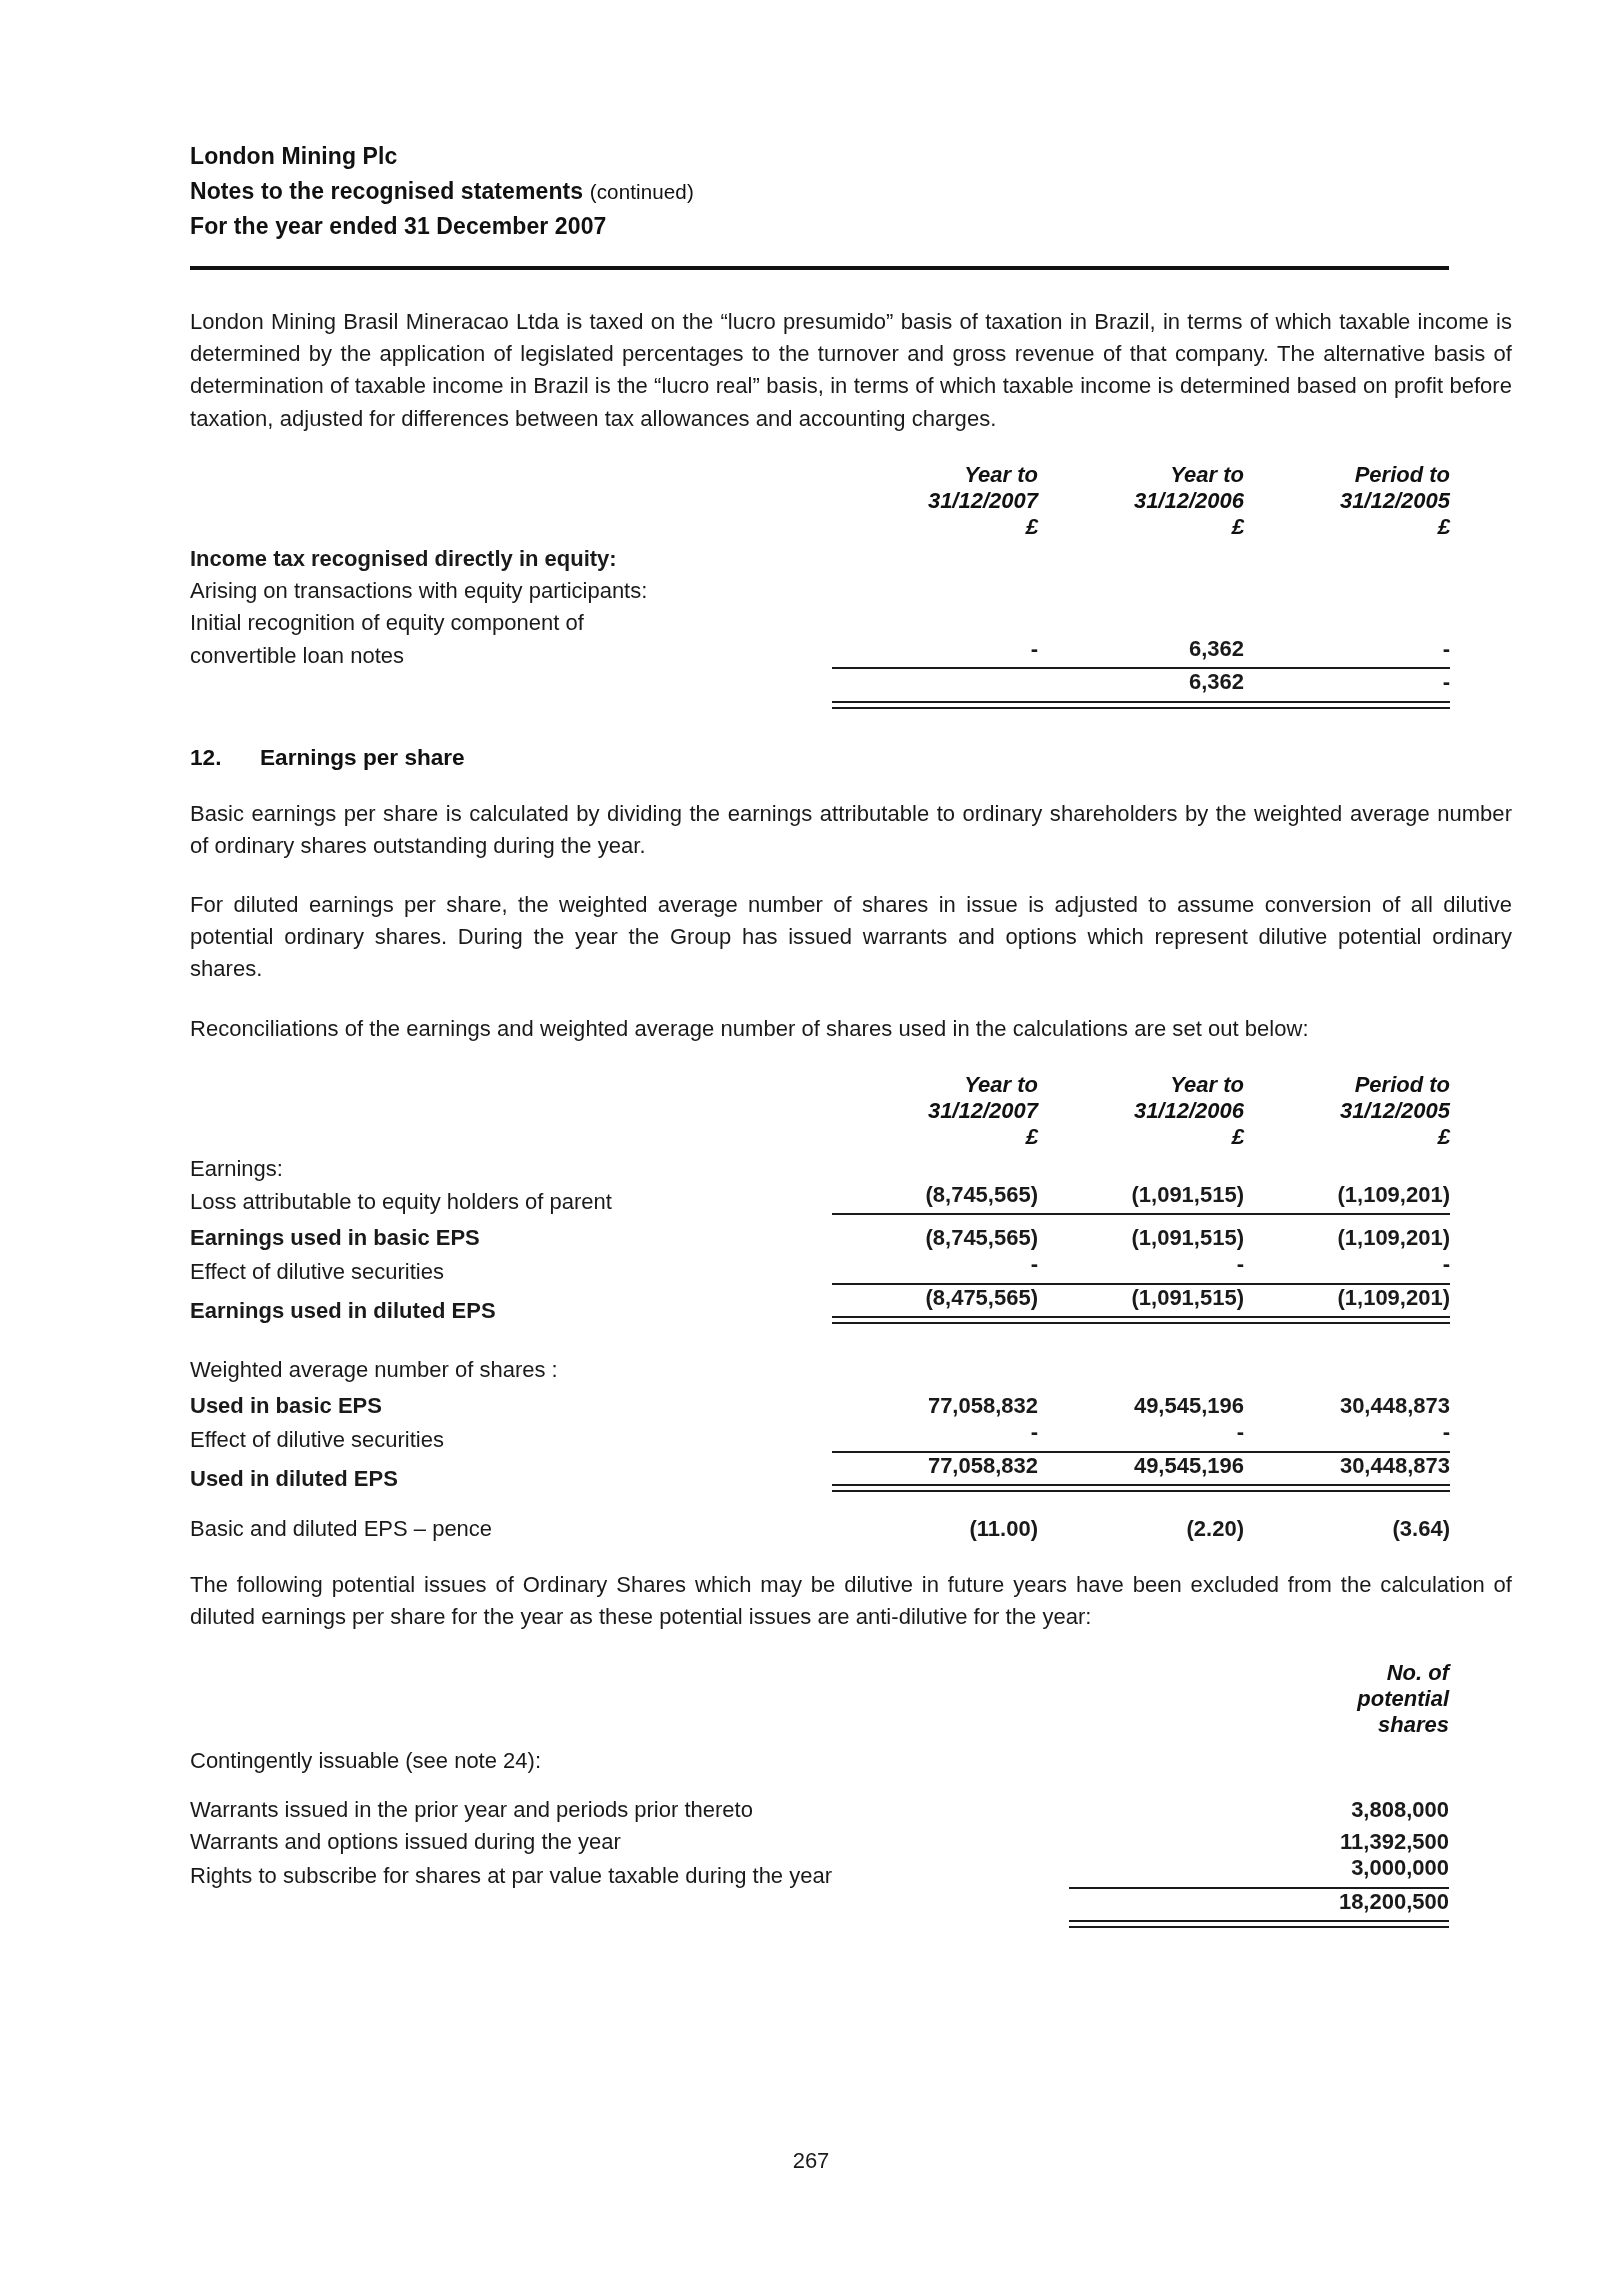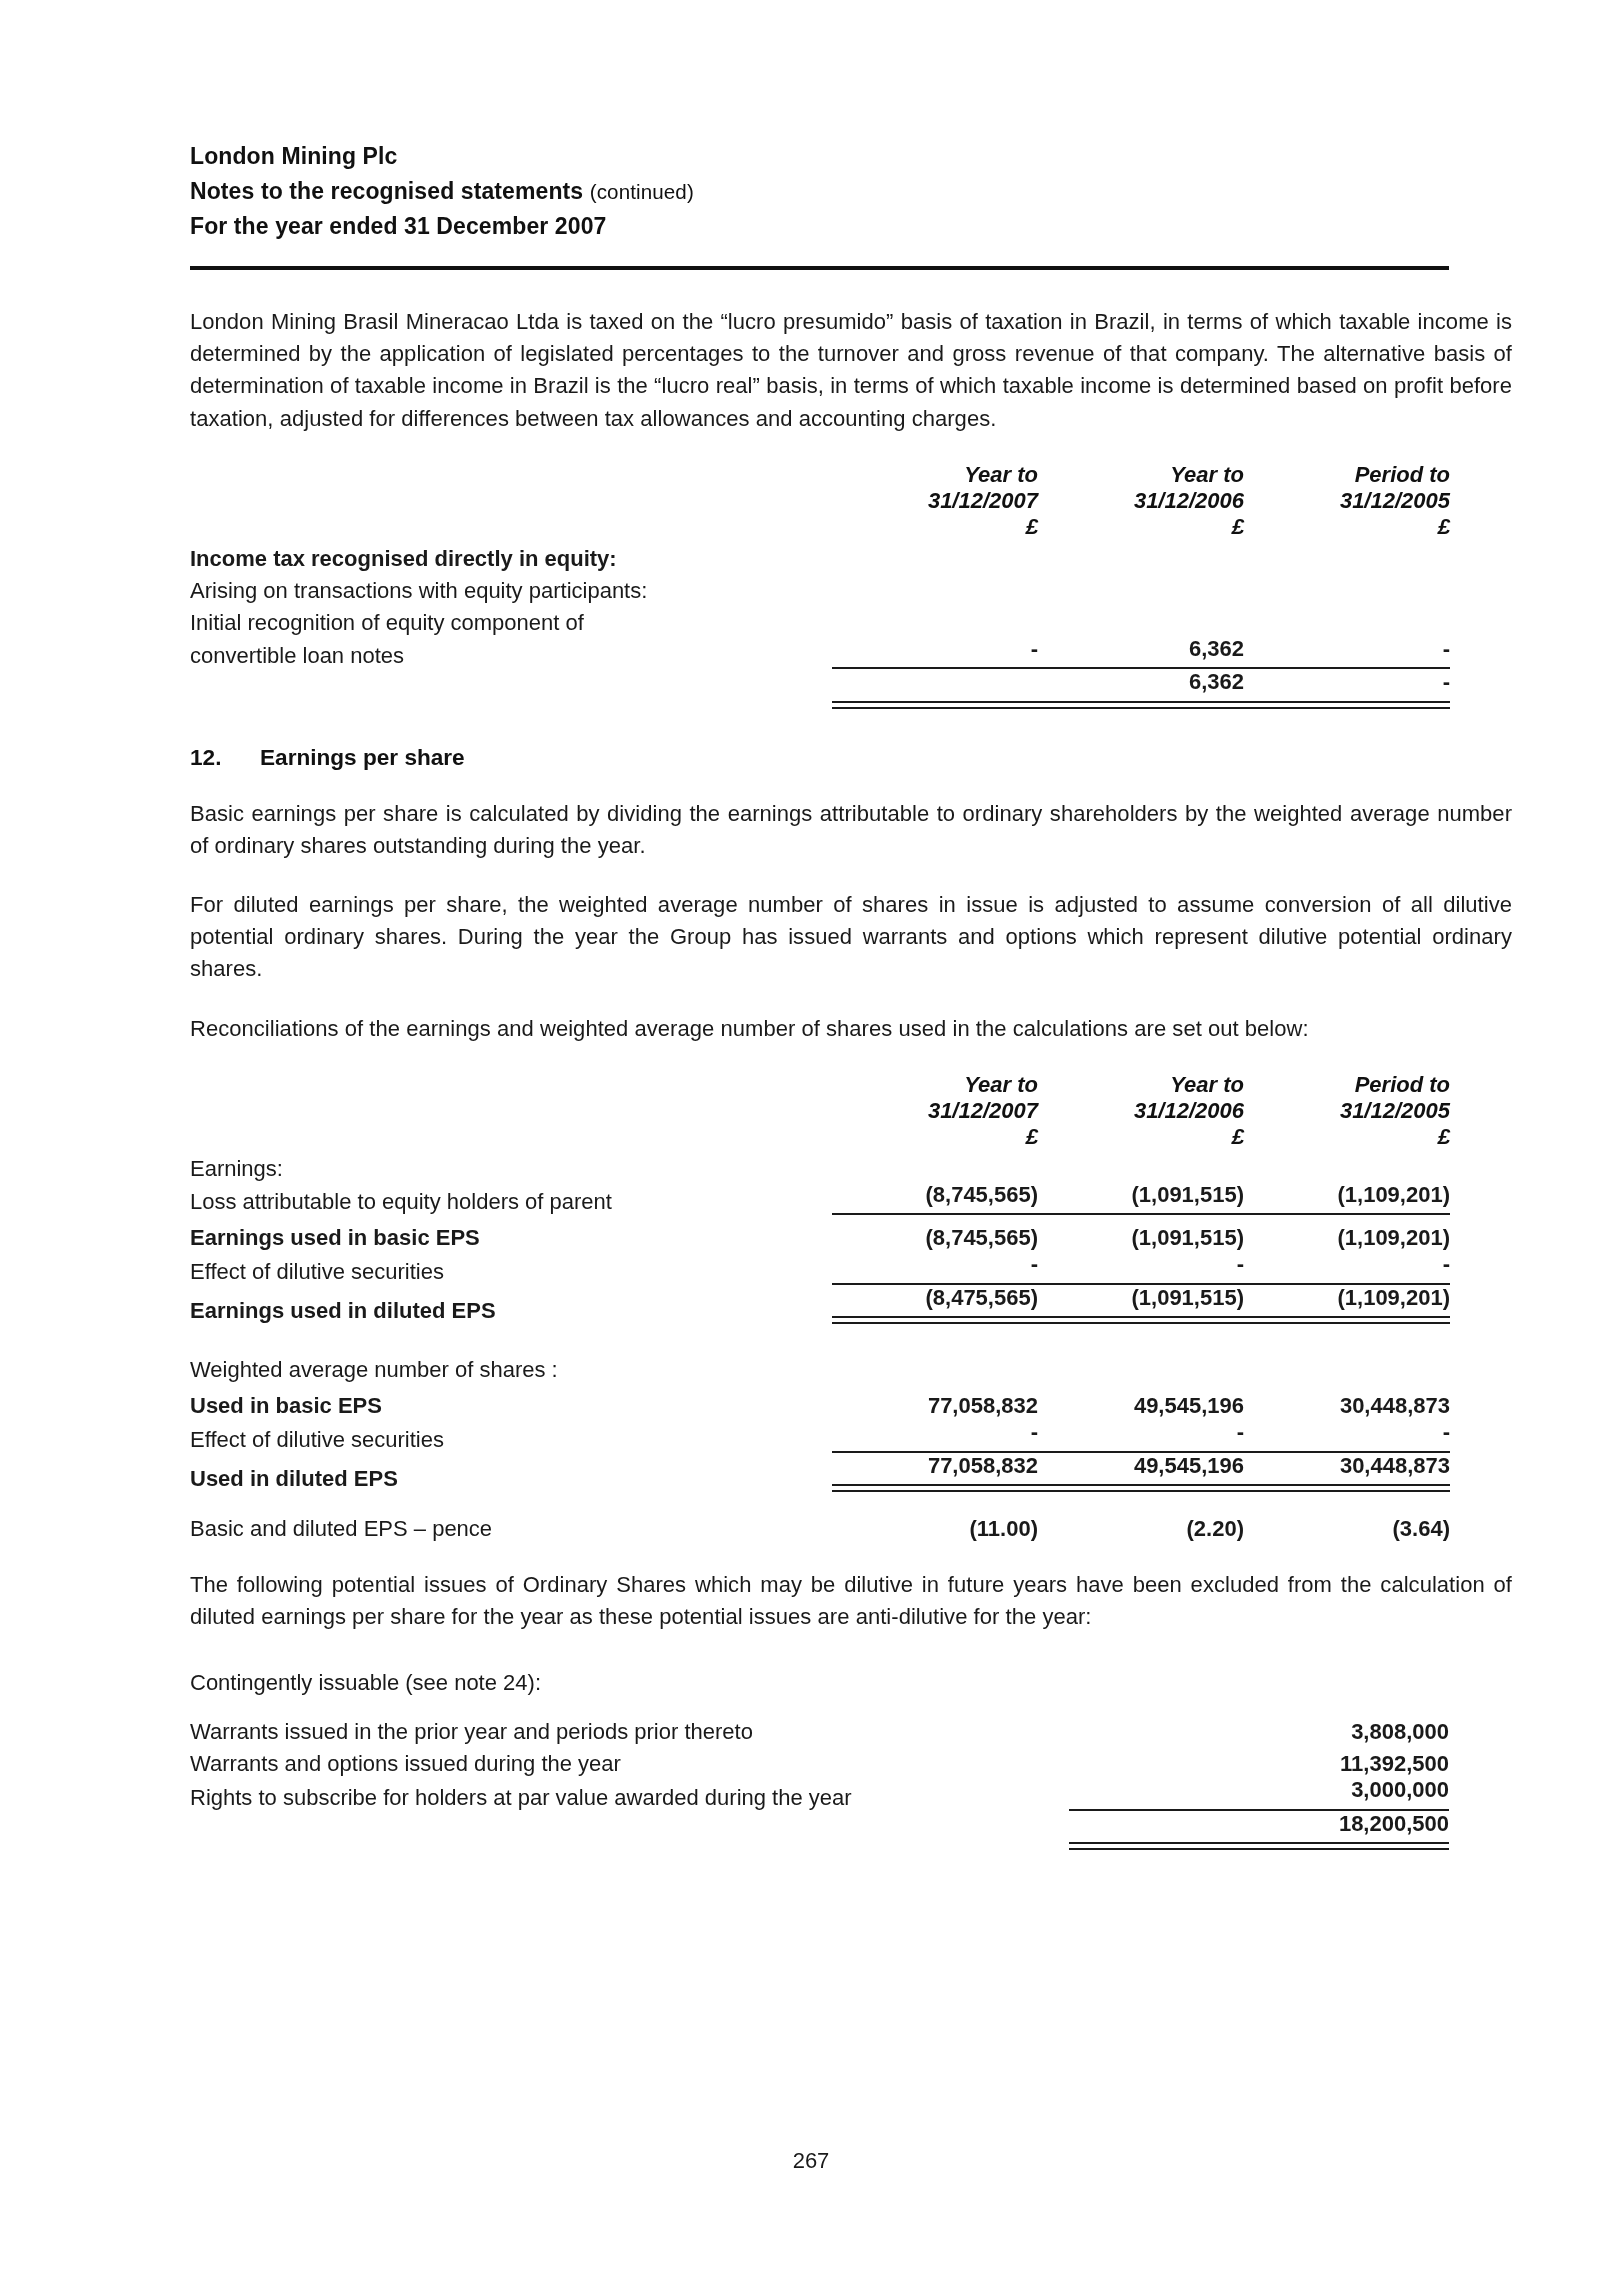--- a/index.html
+++ b/index.html
@@ -402,37 +402,45 @@
   <p class="body-para">The following potential issues of Ordinary Shares which may be dilutive in future years have been excluded from the calculation of diluted earnings per share for the year as these potential issues are anti-dilutive for the year:</p>
 
   <div class="gap-md"></div>
 
   <table class="fin">
     <colgroup>
       <col class="c-label2">
         <col class="c-num2">
     </colgroup>
     <tbody>
+      <tr>
+        <td class="label"></td>
+        <td class="colhead">
+          <span>No. of</span><br>
+          <span>potential</span><br>
+          <span>shares</span>
+        </td>
+      </tr>
       <tr class="rowh-t">
         <td class="label">Contingently issuable (see note 24):</td>
         <td class="num"></td>
       </tr>
       <tr>
           <td colspan="2" style="height:17.4px"></td>
         </tr>
       <tr class="rowh">
         <td class="label">Warrants issued in the prior year and periods prior thereto</td>
         <td class="num">3,808,000</td>
       </tr>
       <tr class="rowh">
         <td class="label">Warrants and options issued during the year</td>
         <td class="num">11,392,500</td>
       </tr>
       <tr>
-        <td class="label">Rights to subscribe for holders at par value awarded during the year</td>
+        <td class="label">Rights to subscribe for shares at par value taxable during the year</td>
         <td class="num">
           <span>3,000,000</span>
           <div class="rule-single"></div>
         </td>
       </tr>
       <tr>
         <td class="label"></td>
         <td class="num">
           <span>18,200,500</span>
           <div class="rule-double"></div>

